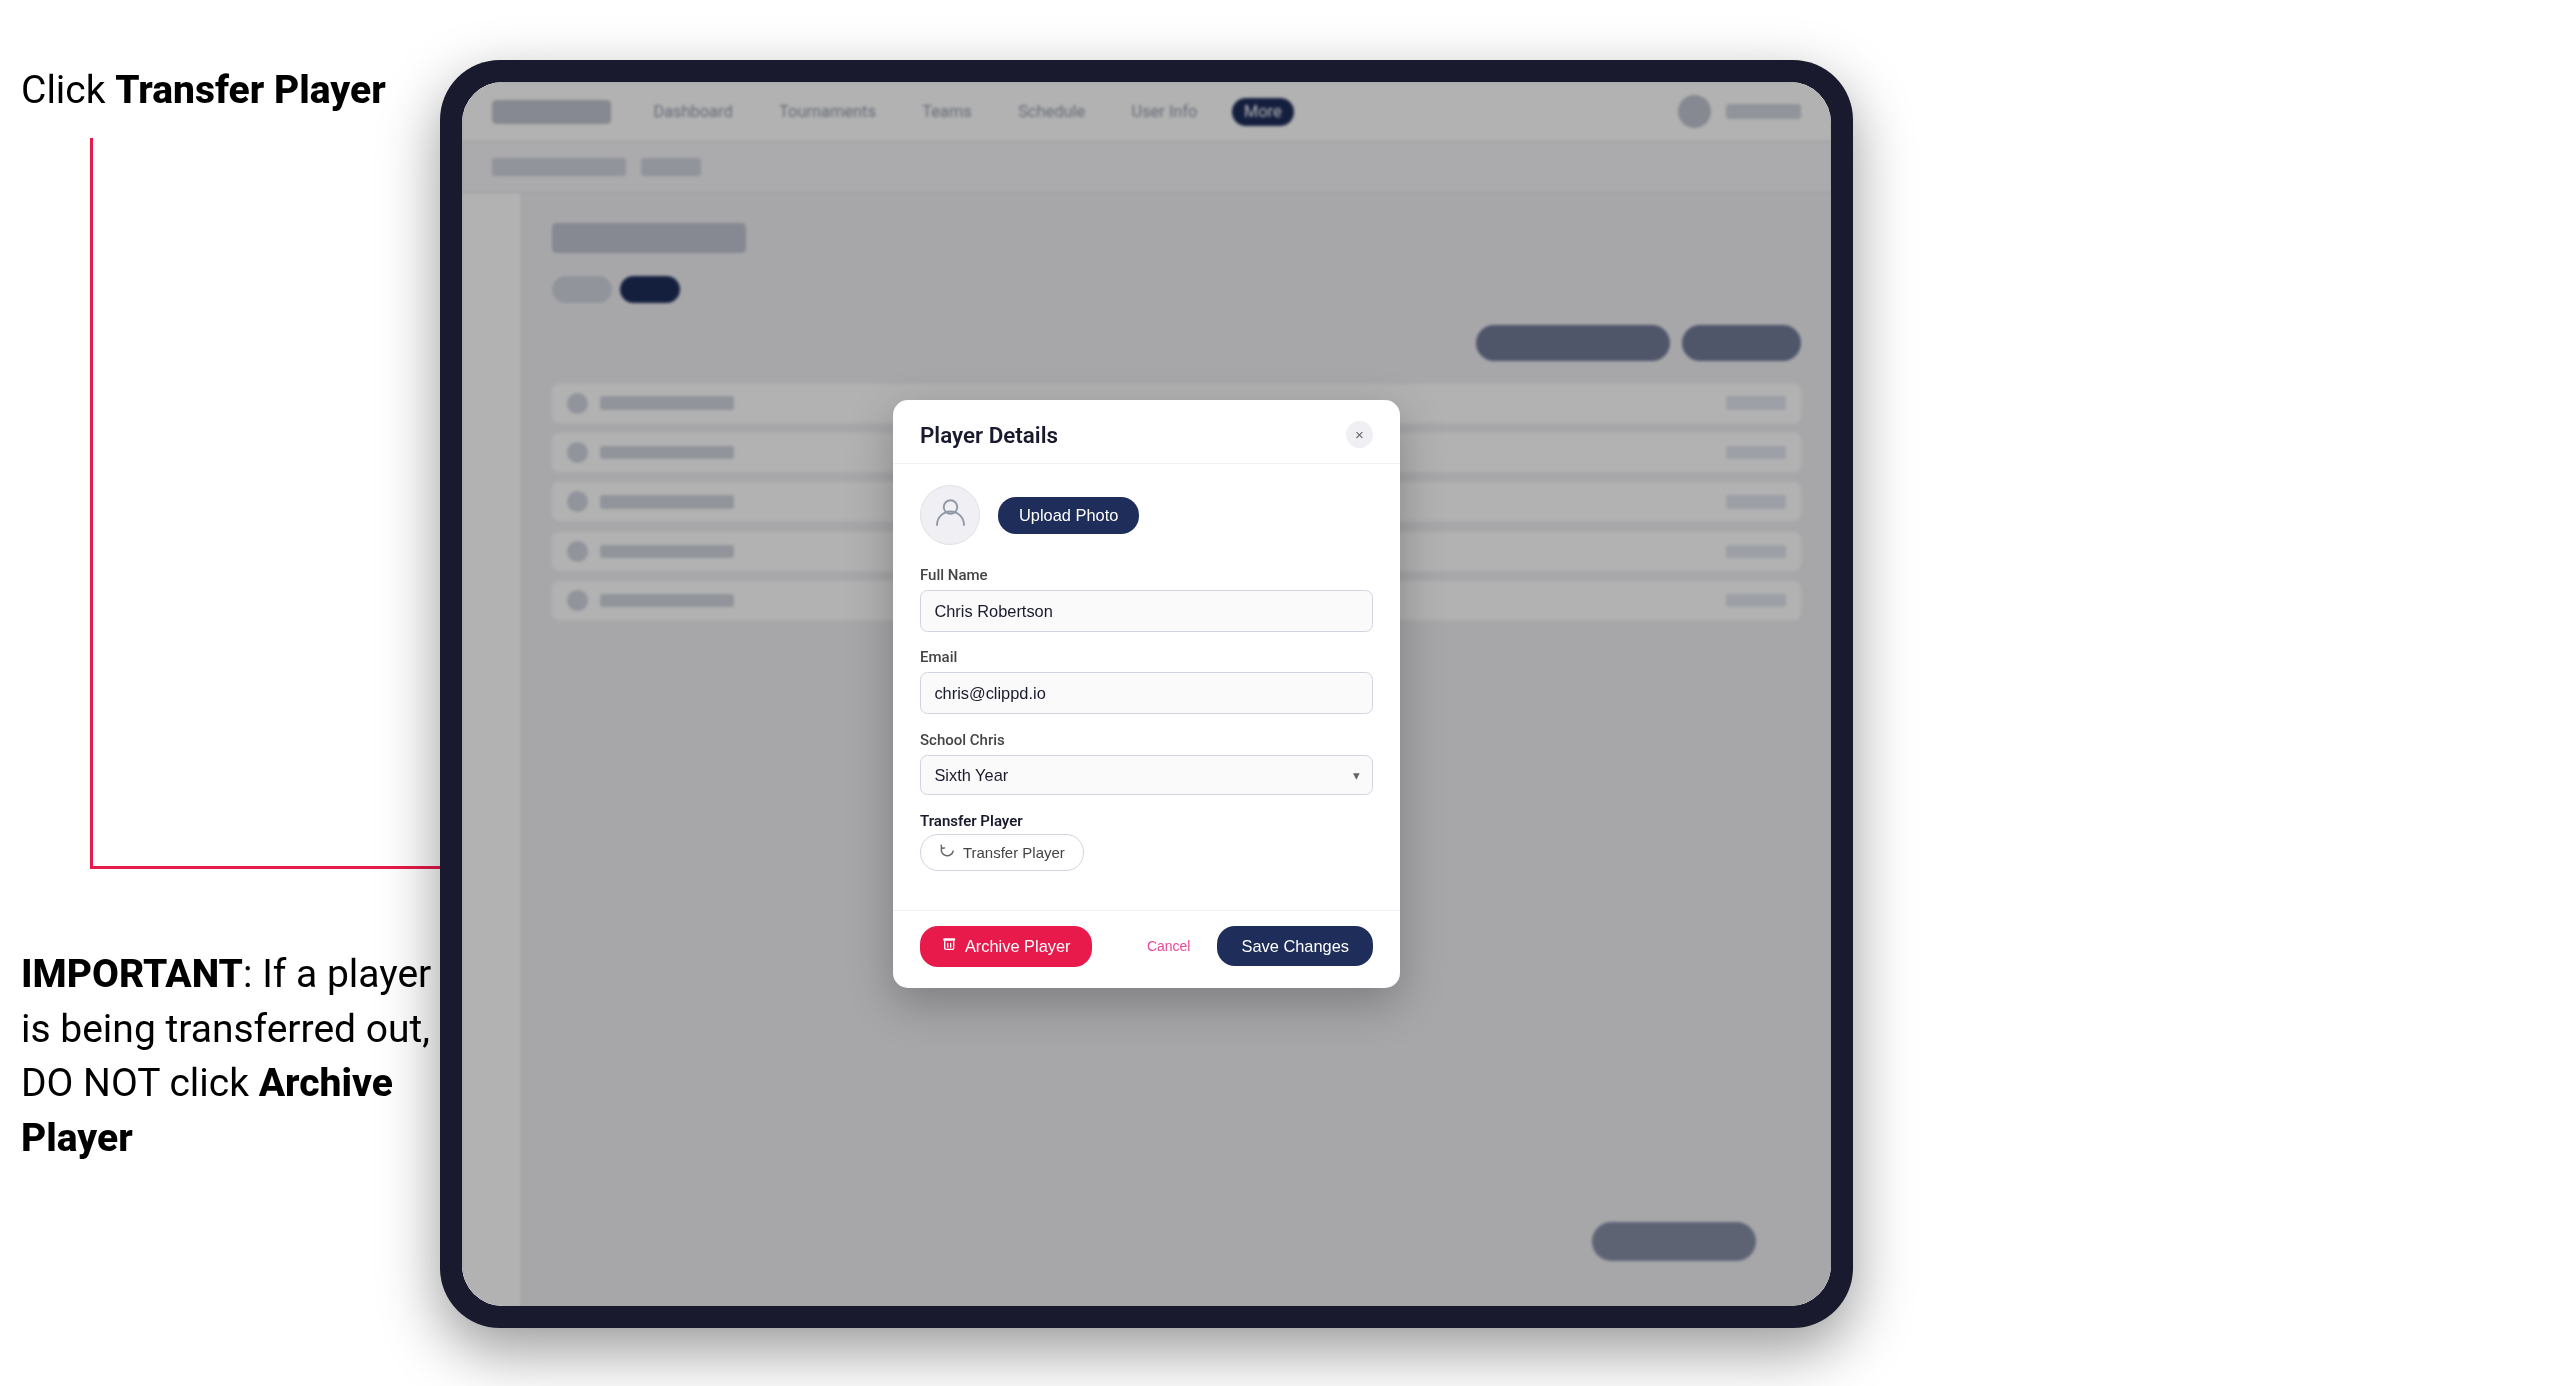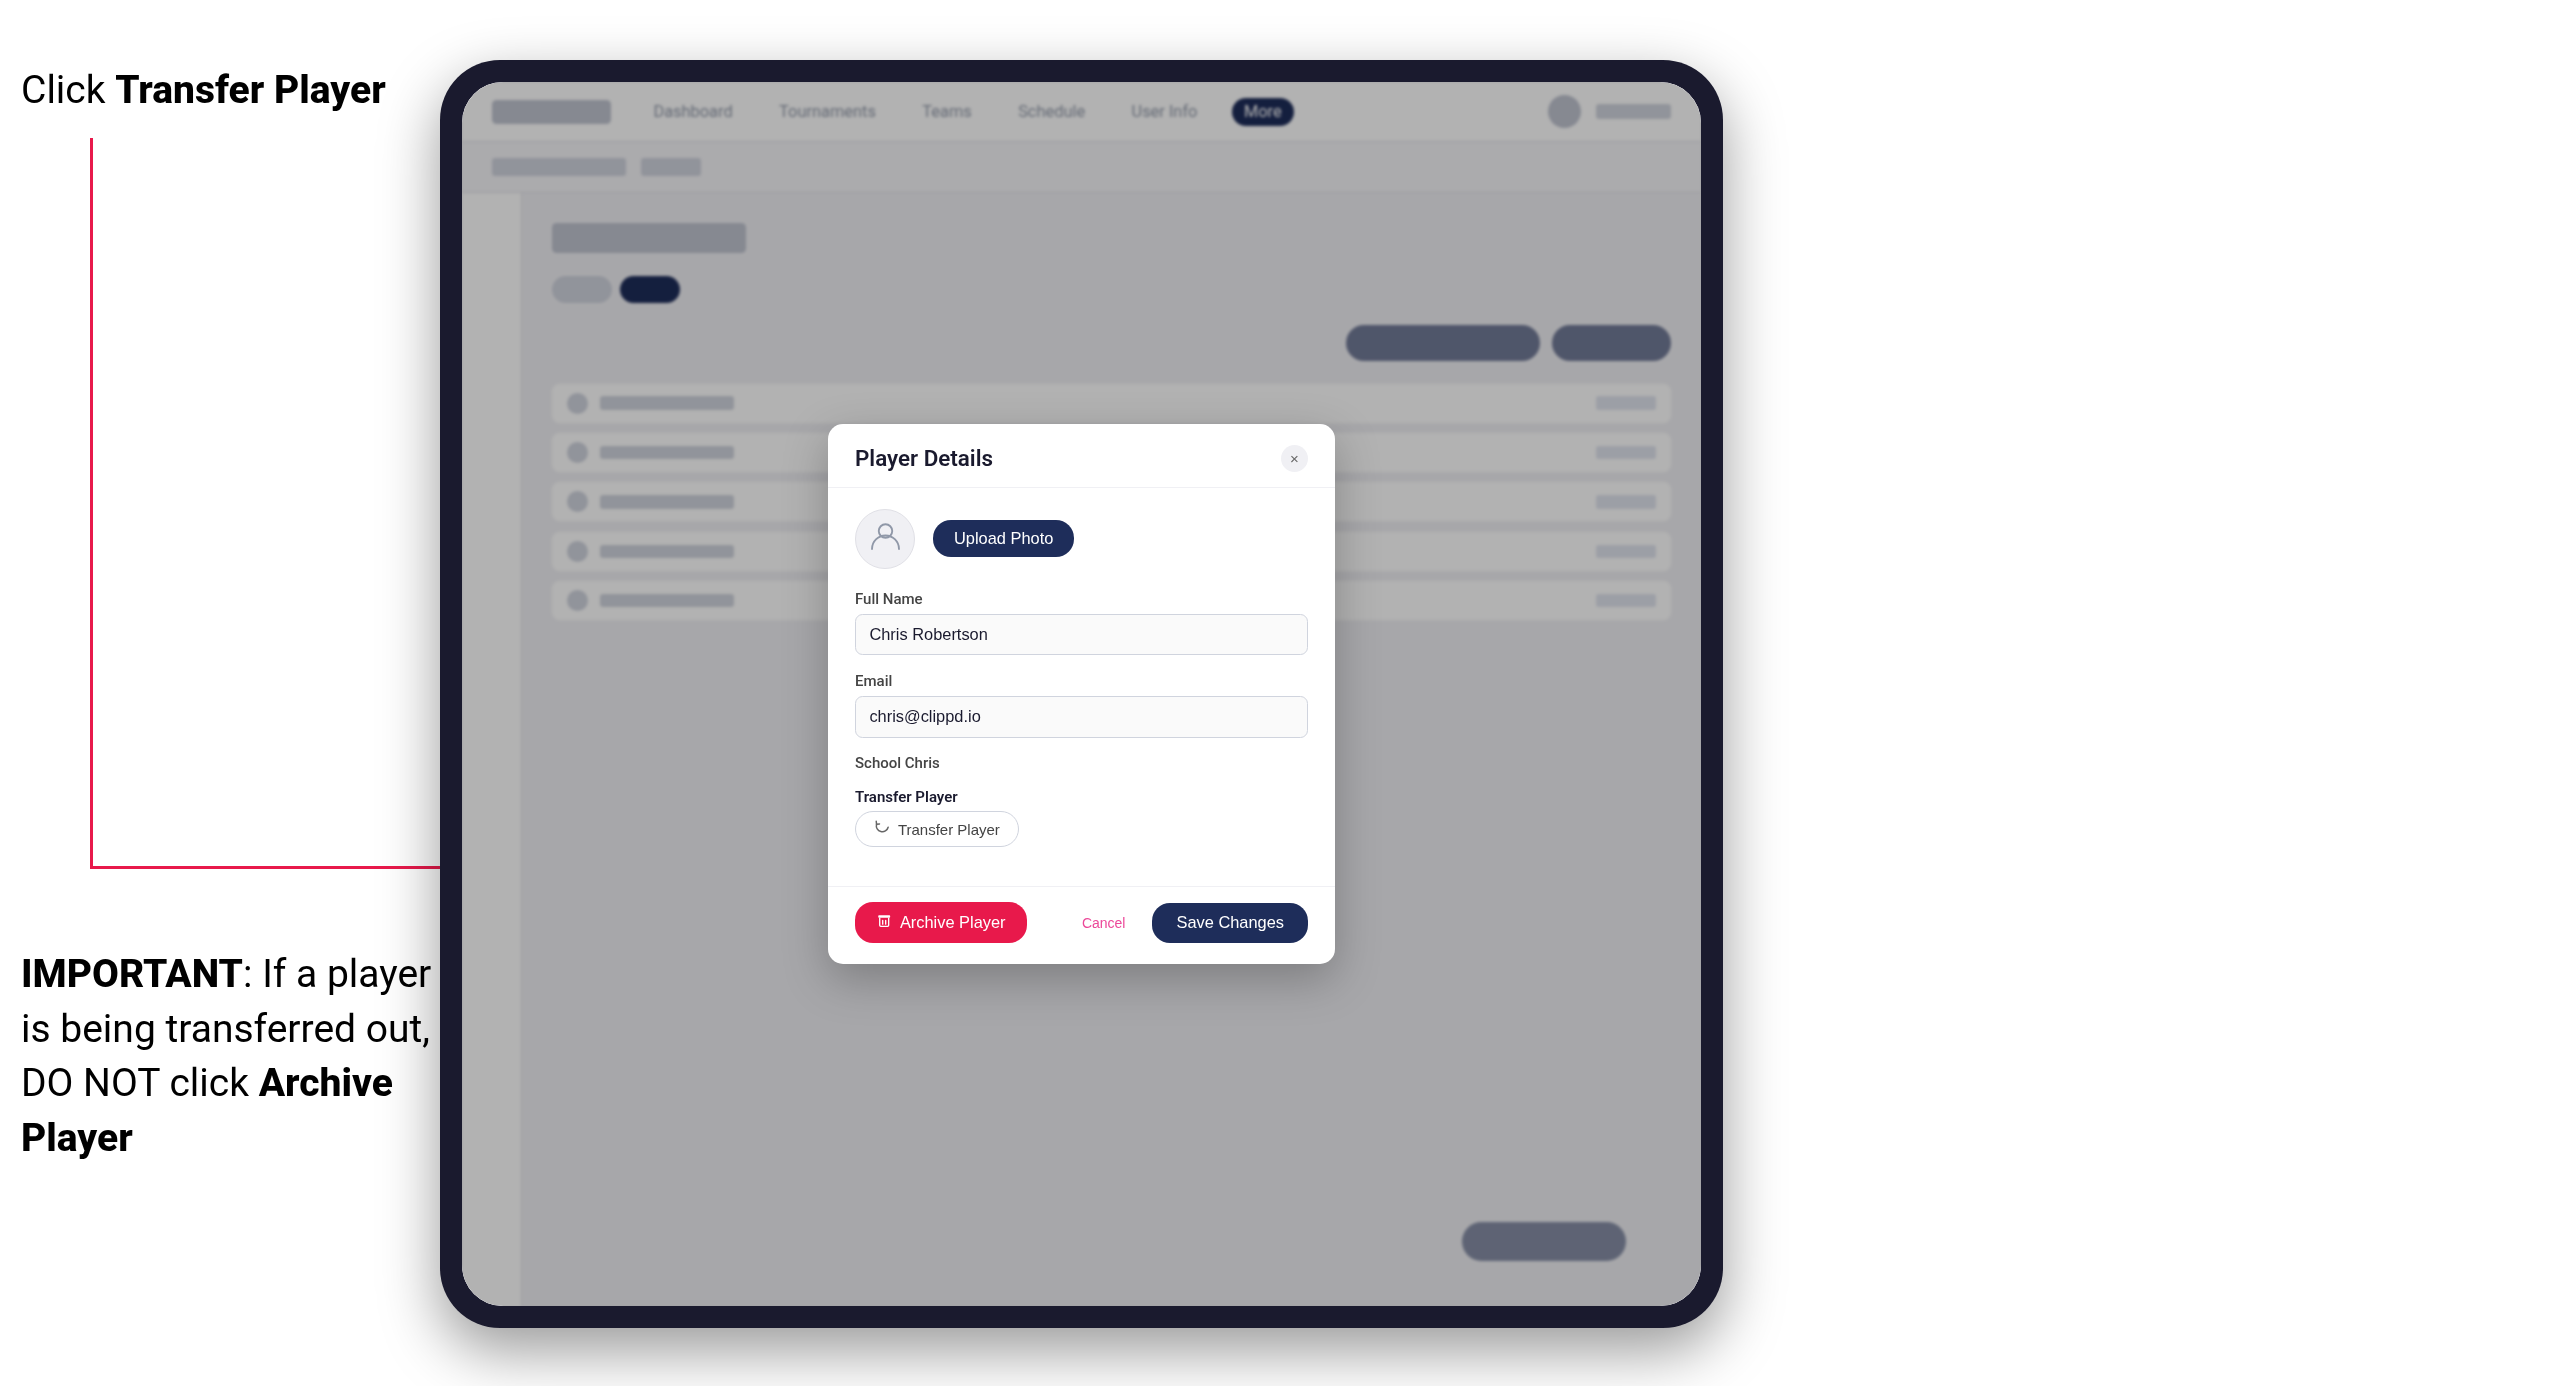--- a/index.html
+++ b/index.html
@@ -65,21 +65,21 @@
     }
     .instruction-bottom strong {
       font-weight: 800;
     }
 
     
     .tablet {
       position: absolute;
       left: 440px;
       top: 60px;
-      width: 1283px;
+      width: 1413px;
       height: 1268px;
       background: #1a1a2e;
       border-radius: 60px;
       padding: 22.4px;
       box-shadow: 0 22.4px 60px rgba(0,0,0,0.4);
     }
     .tablet-screen {
       width: 100%;
       height: 100%;
       background: #e8e8ec;
@@ -575,20 +575,31 @@
           </div>
 
 
           <div class="form-group">
             <label class="form-label">Email</label>
             <input class="form-input" type="email" value="chris@clippd.io" style="">
           </div>
 
           <div class="form-group">
             <label class="form-label">School Chris</label>
+            <div class="select-wrapper">
+              <select class="form-select">
+                <option>First Year</option>
+                <option>Second Year</option>
+                <option>Third Year</option>
+                <option>Fourth Year</option>
+                <option>Fifth Year</option>
+                <option selected="">Sixth Year</option>
+              </select>
+              <span class="select-chevron">▾</span>
+            </div>
           </div>
 
           <div class="transfer-section">
             <div class="transfer-label">Transfer Player</div>
             <button class="transfer-btn">
               <span class="transfer-btn-icon">
                 <svg width="16.4" height="16.4" viewBox="0 0 22 22" fill="none" xmlns="http://www.w3.org/2000/svg">
                   <path d="M19 11A8 8 0 1 1 3.4 7" stroke="#666" stroke-width="2" stroke-linecap="round"></path>
                   <path d="M3 3l.4 4 4-.4" stroke="#666" stroke-width="2" stroke-linecap="round" stroke-linejoin="round"></path>
                 </svg>

